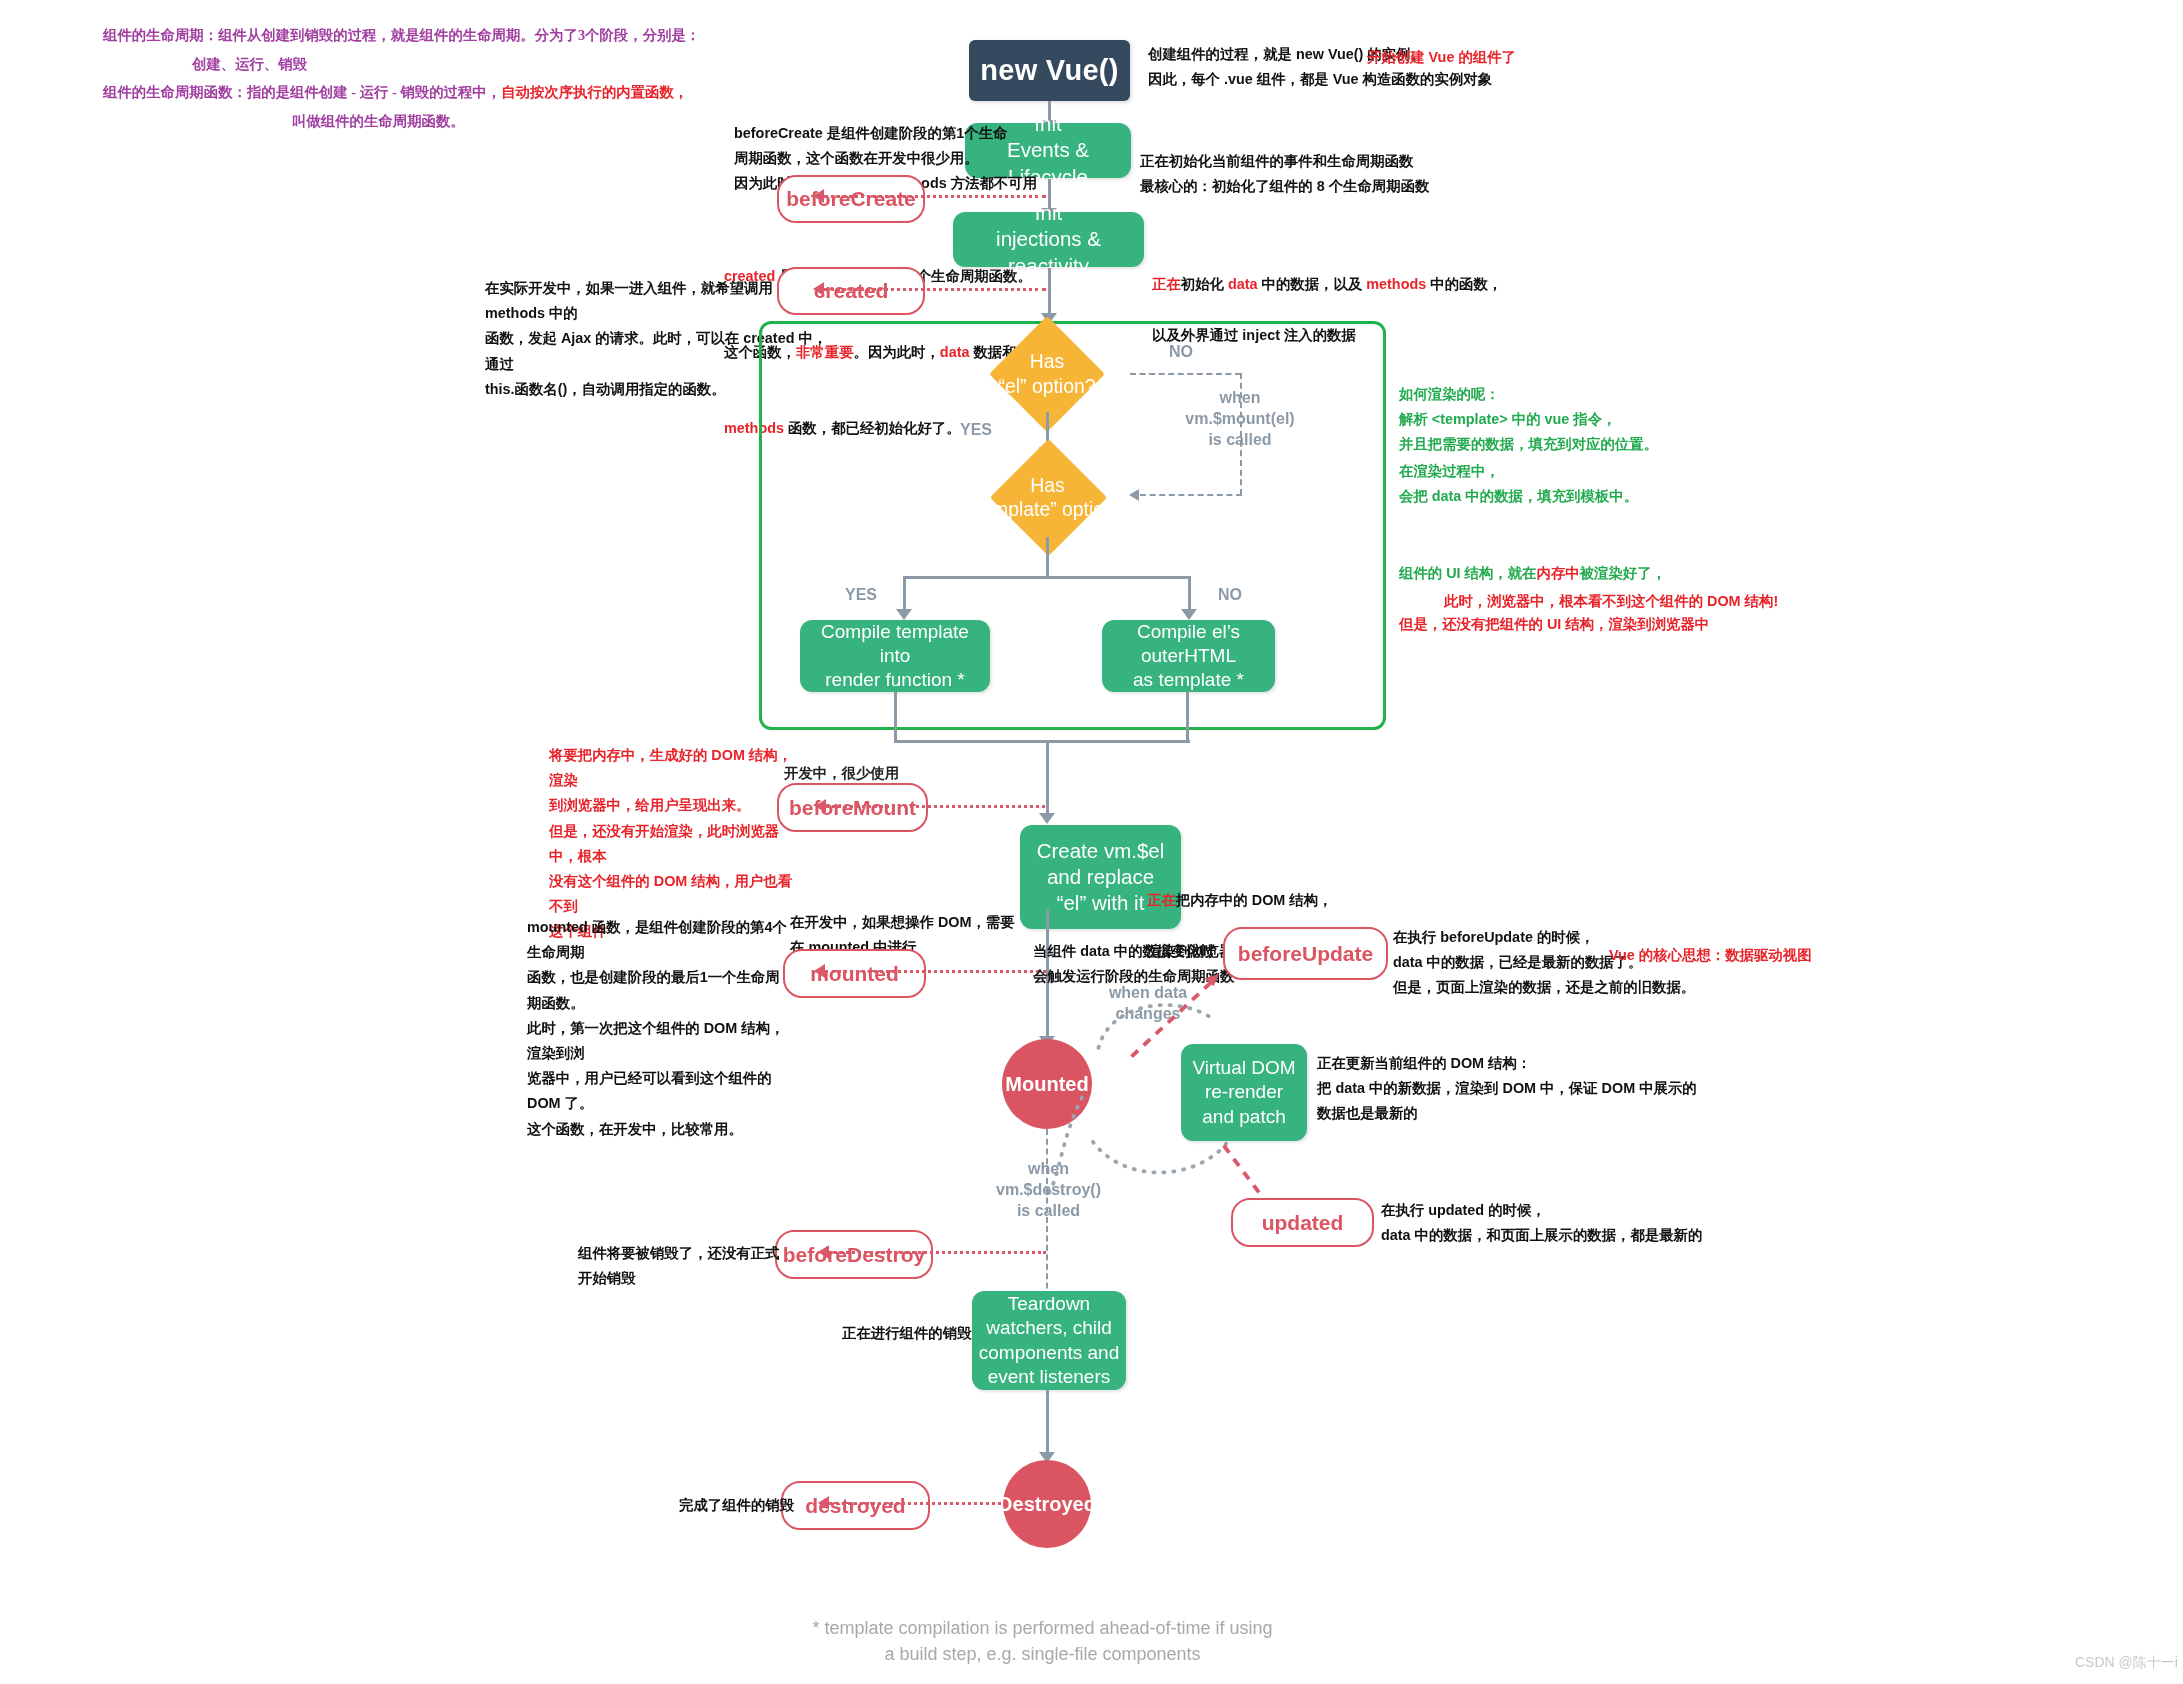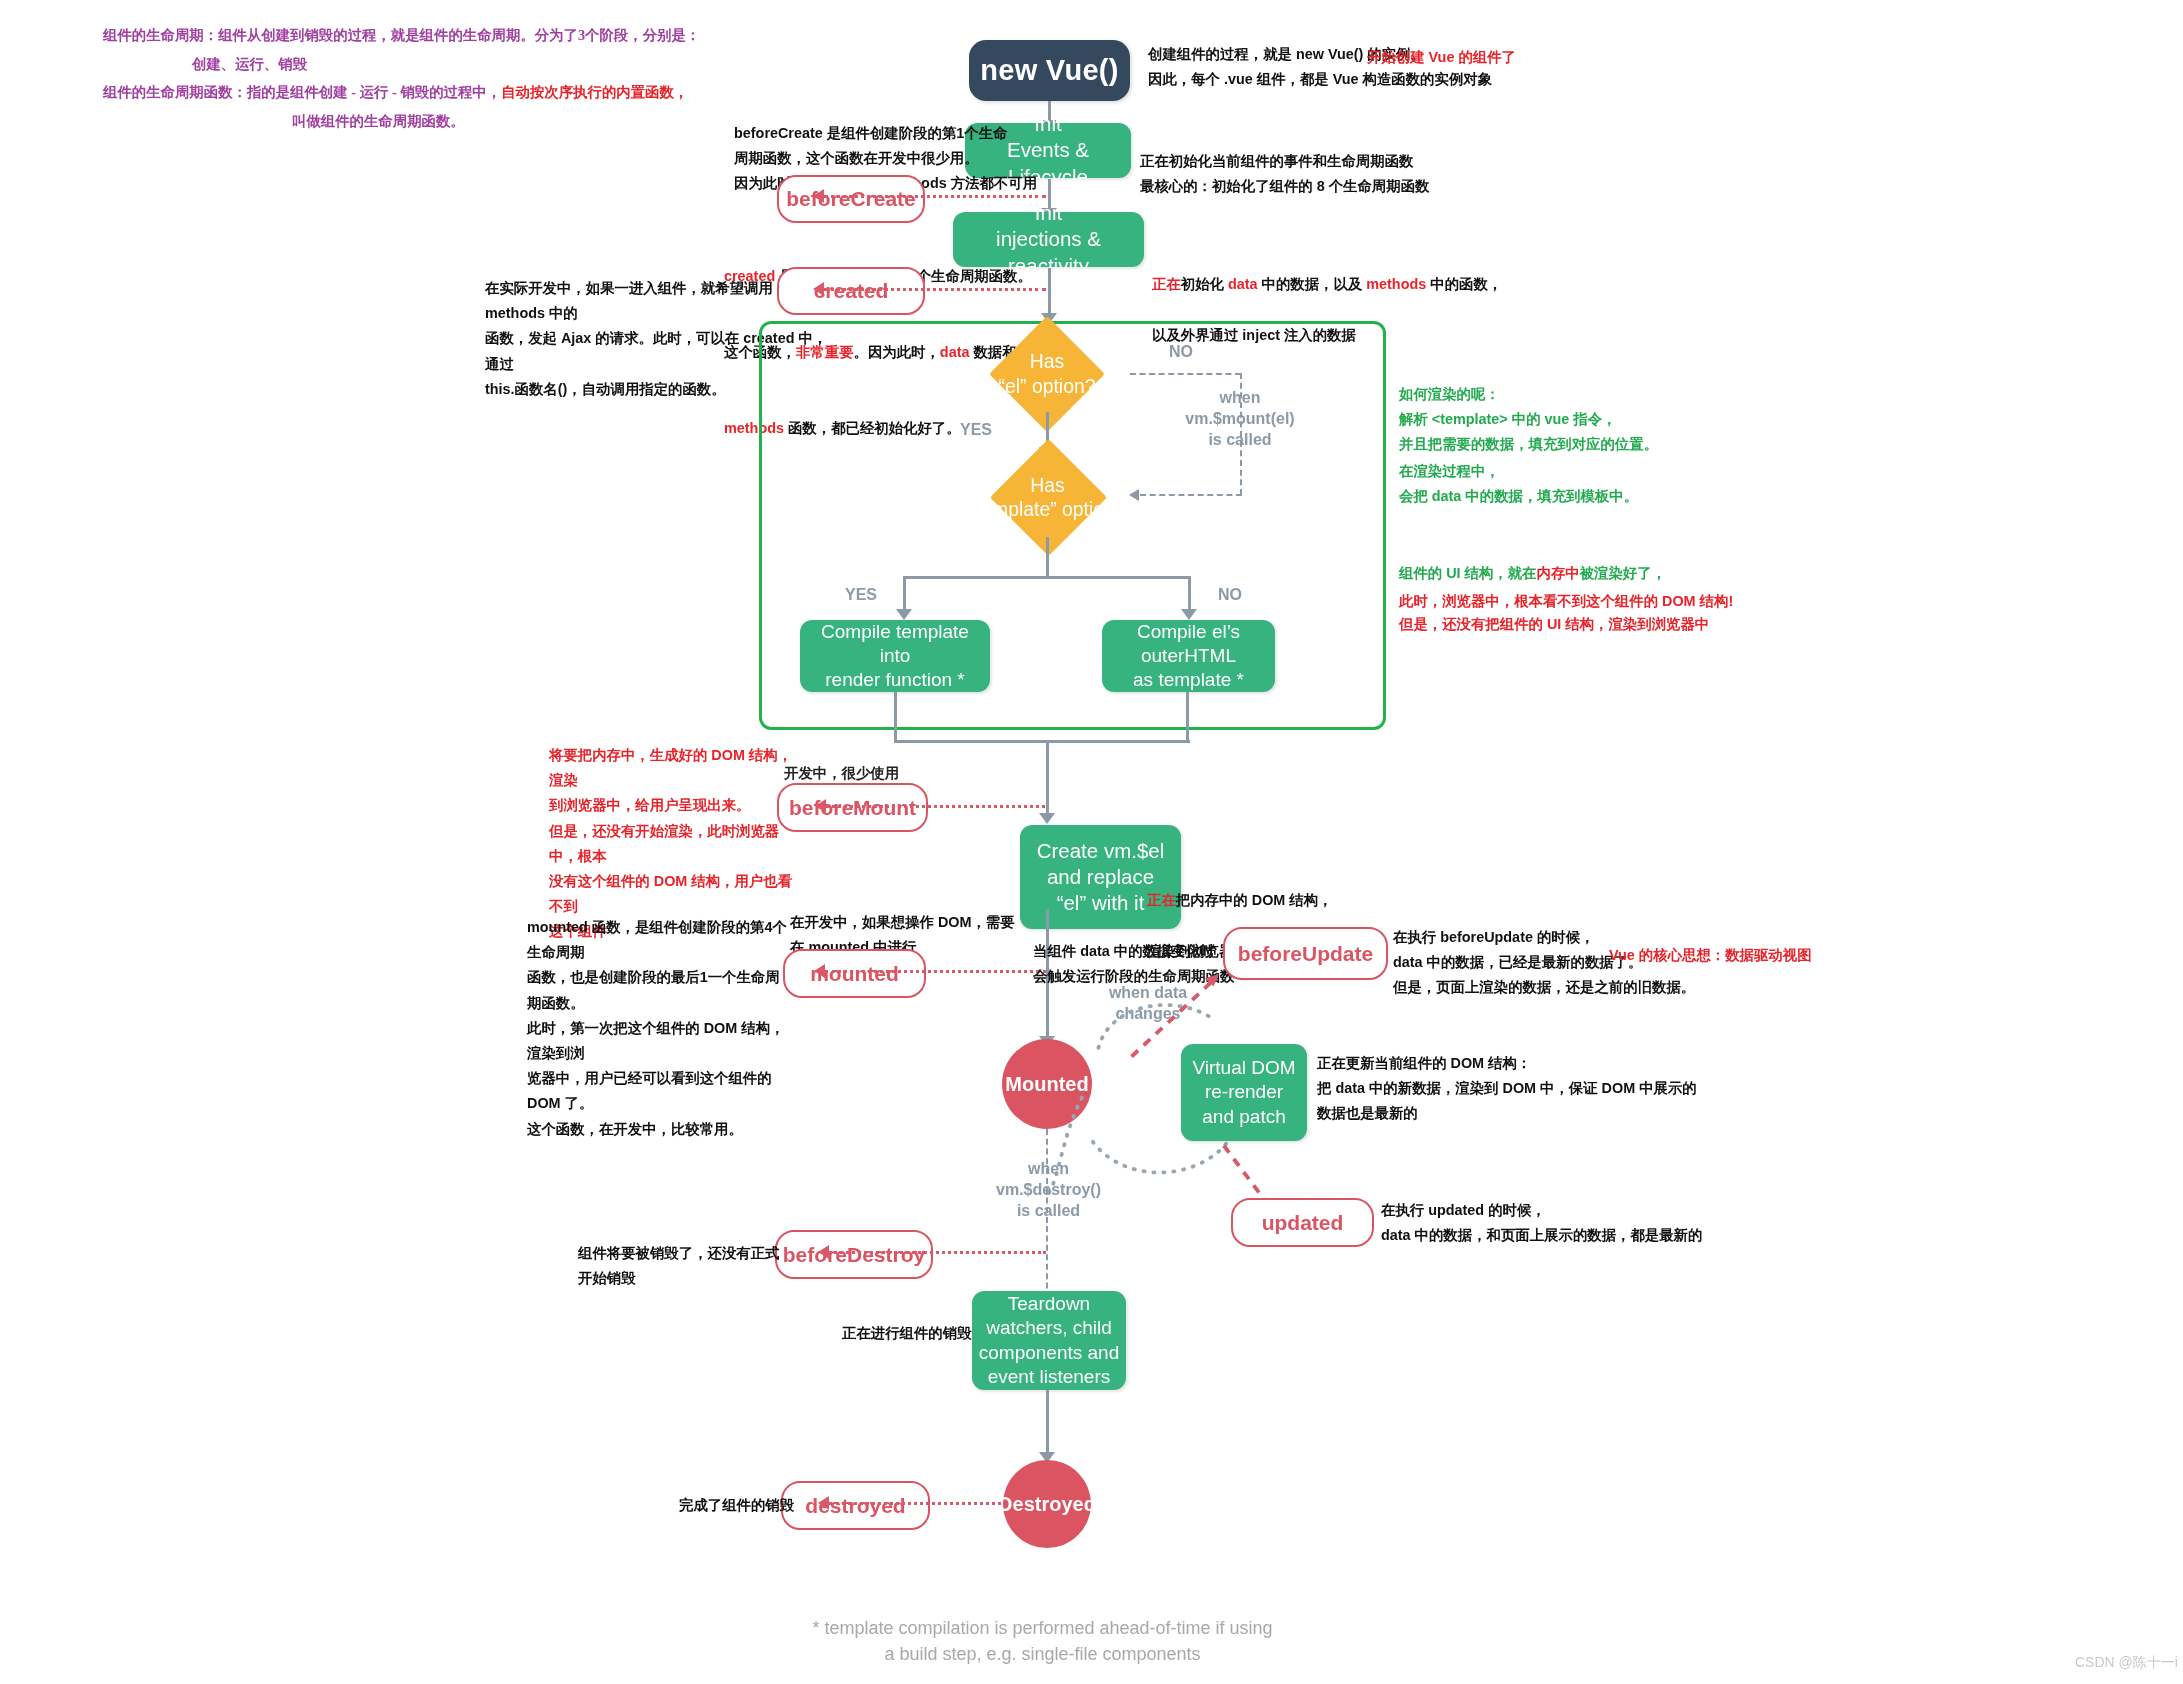--- a/index.html
+++ b/index.html
@@ -5,21 +5,21 @@
   html,body{margin:0;padding:0;background:#ffffff;}
   body{
     font-family:"Liberation Sans","DejaVu Sans",sans-serif;
     width:2183px;height:1684px;position:relative;overflow:hidden;
   }
   .stage{position:absolute;left:0;top:0;width:2183px;height:1684px;}
   .abs{position:absolute;}
 
   
   .node-dark{
-    background:#35495E;color:#ffffff;border-radius:17px;
+    background:#35495E;color:#ffffff;border-radius:6px;
     display:flex;align-items:center;justify-content:center;text-align:center;
     font-size:29px;font-weight:700;letter-spacing:0.3px;
     box-shadow:1.7px 1.7px 3.3px rgba(0,0,0,.12);
   }
   .node-green{
     background:#36B37E;color:#ffffff;border-radius:12.2px;
     display:flex;align-items:center;justify-content:center;text-align:center;
     font-size:20.5px;line-height:1.28;font-weight:400;
     box-shadow:1.1px 1.1px 2.8px rgba(0,0,0,.10);
   }
@@ -204,21 +204,21 @@
 会把 data 中的数据，填充到模板中。</div>
   <div class="abs ann ann-green" style="left:1399px;top:382px;width:366px;">如何渲染的呢：
 解析 &lt;template&gt; 中的 vue 指令，
 并且把需要的数据，填充到对应的位置。</div>
   <div class="abs ann" style="left:1399px;top:511px;width:388px;">
     <div>
       <span class="ann-green">组件的 UI 结构，就在</span><span class="ann-red">内存中</span><span class="ann-green">被渲染好了，</span>
     </div>
     <div class="ann-red">但是，还没有把组件的 UI 结构，渲染到浏览器中</div>
   </div>
-  <div class="abs ann ann-red" style="left:1399px;top:589px;width:422px;">此时，浏览器中，根本看不到这个组件的 DOM 结构!</div>
+  <div class="abs ann ann-red" style="left:1444px;top:589px;width:422px;">此时，浏览器中，根本看不到这个组件的 DOM 结构!</div>
 
   <div class="abs vline" style="left:894px;top:692px;height:51px;"></div>
   <div class="abs vline" style="left:1186px;top:692px;height:51px;"></div>
   <div class="abs hline" style="left:894px;top:740px;width:296px;"></div>
   <div class="abs vline" style="left:1046px;top:740px;height:78px;"></div>
   <div class="abs arrow-down" style="left:1039px;top:813px;"></div>
 
   <div class="abs ann ann-gray" style="left:784px;top:761px;width:178px;color:#222;">开发中，很少使用</div>
   <div class="abs hook" style="left:777px;top:783px;width:147px;height:45px;">beforeMount</div>
   <div class="abs dot-red" style="left:826px;top:805px;width:219px;"></div>

